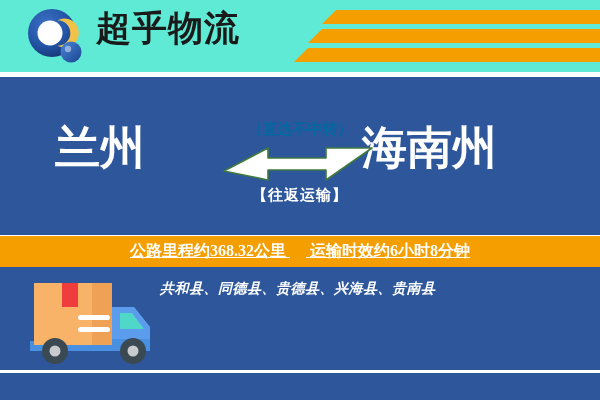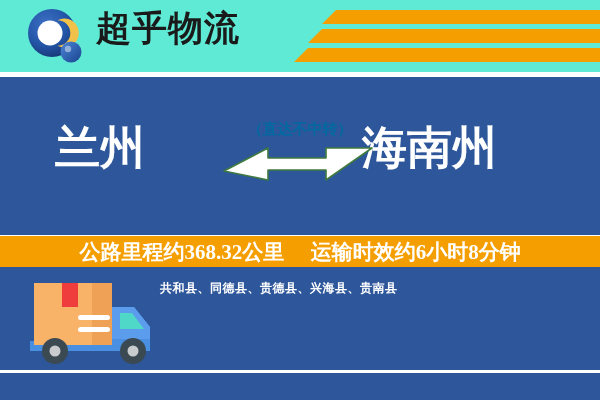--- a/index.html
+++ b/index.html
@@ -108,43 +108,45 @@
     position: absolute;
     left: 0; top: 236px;
     width: 600px; height: 31px;
     background: #f59e00;
     display: flex;
     align-items: center;
     justify-content: center;
   }
   .stats-text {
     font-family: "Liberation Serif", "DejaVu Serif", serif;
-    font-size: 21px;
-    font-weight: bold;
-    color: #ffffff;
-    white-space: nowrap;
+    font-size: 16px;
+    font-weight: bold;
+    color: #ffffff;
+    white-space: nowrap;
+    text-decoration: underline;
   }
   .stats-gap { display: inline-block; width: 16px; }
 
   
   .bottom-panel {
     position: absolute;
     left: 0; top: 267px;
     width: 600px; height: 133px;
     background: #2d569b;
   }
   .coverage-text {
     position: absolute;
     left: 160px; top: 280px;
     font-family: "Liberation Serif", "DejaVu Serif", serif;
-    font-size: 12px;
+    font-size: 14px;
     font-weight: bold;
     color: #ffffff;
     letter-spacing: 0.5px;
     white-space: nowrap;
+    font-style: italic;
   }
   .road-line {
     position: absolute;
     left: 0; top: 370px;
     width: 600px; height: 3px;
     background: #ffffff;
   }
   .truck {
     position: absolute;
     left: 24px; top: 277px;
@@ -196,20 +198,21 @@
   <div class="city city-dest">海南州</div>
 
   <div class="direct-note">（直达不中转）</div>
 
   <div class="arrow-wrap">
     <svg width="152" height="36" viewBox="0 0 152 36">
       <polygon points="150,2 104,2 104,12 46,12 46,2 2,25 46,34 46,24 104,24 104,34" fill="#ffffff" stroke="#3f7a3f" stroke-width="1.6" stroke-linejoin="round"></polygon>
     </svg>
   </div>
 
+  <div class="roundtrip-note">【往返运输】</div>
 
   <div class="stats-bar">
     <div class="stats-text">
       <span>公路里程约368.32公里</span>
       <span class="stats-gap"></span>
       <span>运输时效约6小时8分钟</span>
     </div>
   </div>
 
   <div class="bottom-panel"></div>

